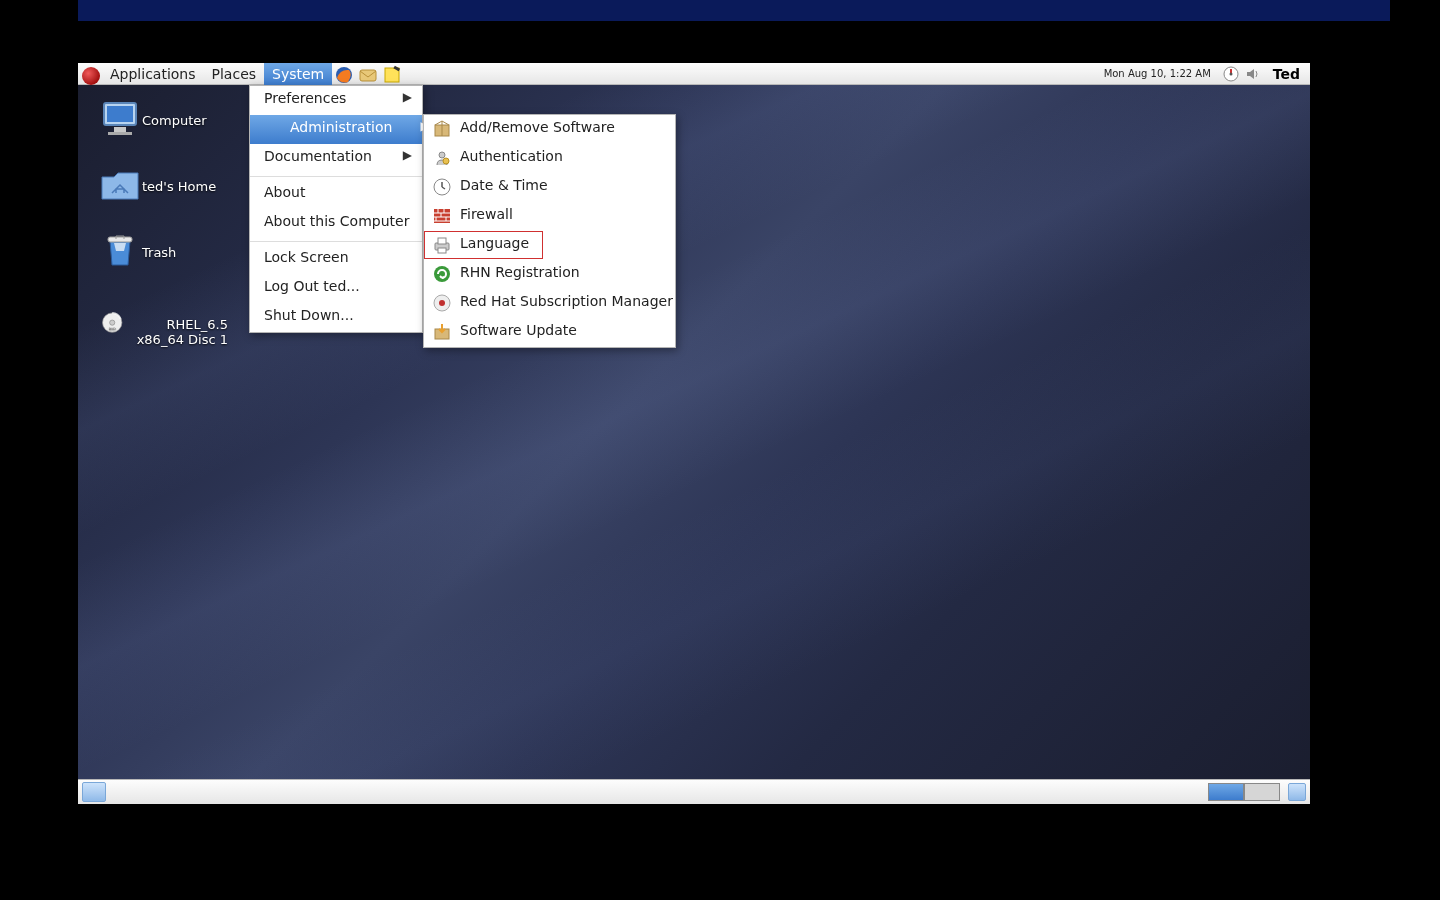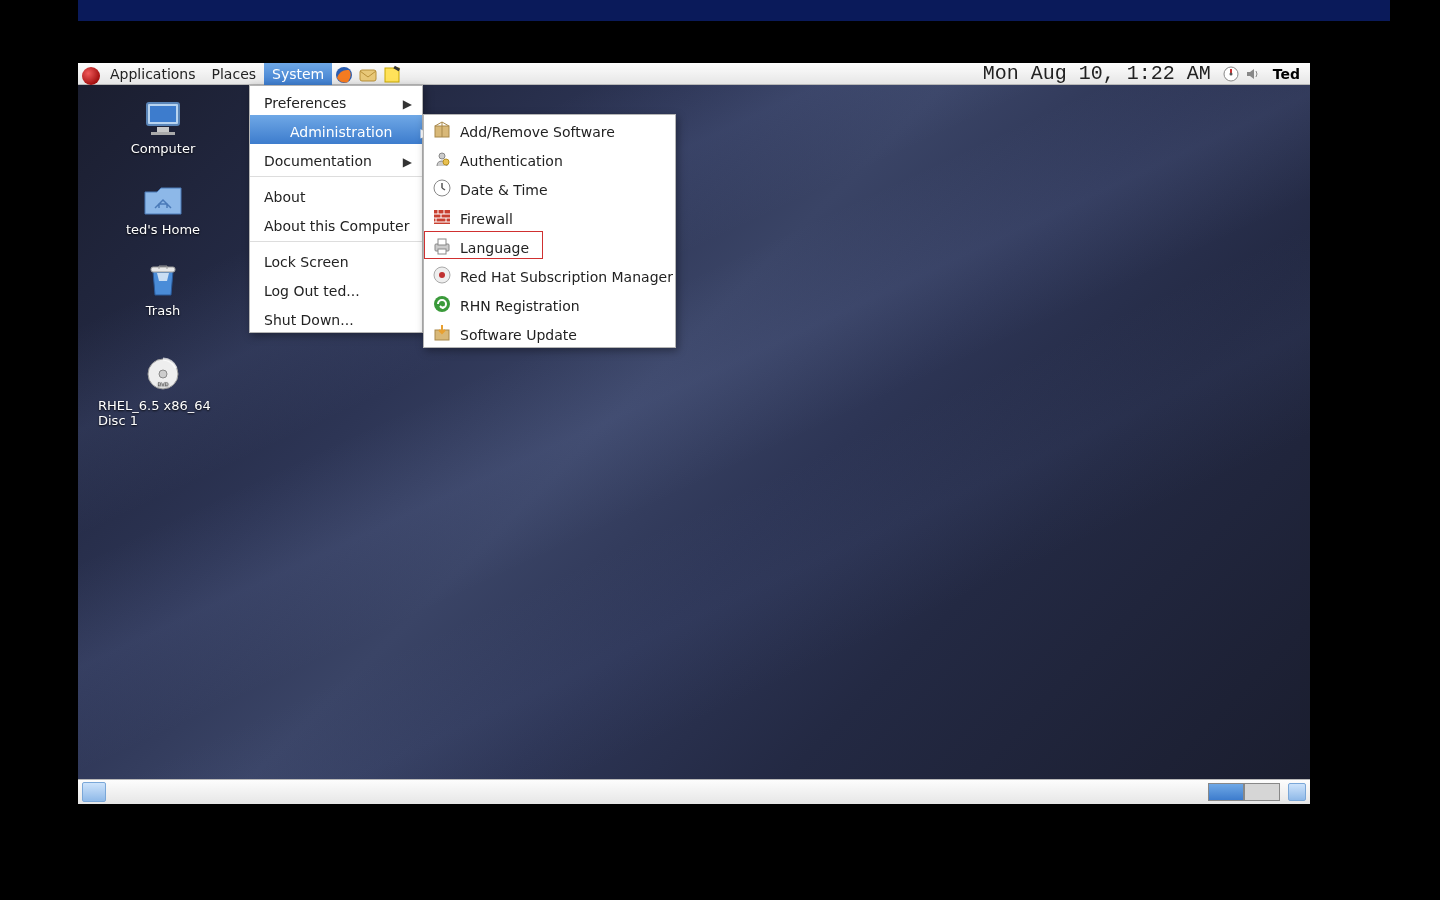--- a/index.html
+++ b/index.html
@@ -45,47 +45,47 @@
     background: linear-gradient(#6fa8e6, #3d7ccd);
     color: #fff;
   }
   .panel-logo {
     width: 18px; height: 18px; border-radius: 9px;
     background: radial-gradient(circle at 35% 35%, #f05a5a, #a31010 70%);
     margin-right: 2px;
     position: relative;
   }
   .launcher-icon { width: 20px; height: 20px; margin: 0 2px; }
-  .clock { font-size: 20px; color: #222; padding: 0 6px; font-family: Liberation Mono, monospace; }
+  .clock { font-size: 10px; color: #222; padding: 0 6px; }
   .username { font-weight: bold; padding: 0 6px; }
   .tray-icon { width: 16px; height: 16px; display:inline-block; }
   
   .desktop-icons {
     position: absolute; left: 20px; top: 36px;
     display: flex; flex-direction: column; gap: 24px;
     width: 130px;
   }
   .d-icon {
-    display: flex; flex-direction: column; align-items: center;
-    color: #fff; text-align: left; font-size: 13px;
+    display: flex; flex-direction: row; align-items: center;
+    color: #fff; text-align: right; font-size: 13px;
     text-shadow: 0 1px 2px rgba(0,0,0,0.9);
     cursor: default;
   }
   .d-icon .glyph { width: 44px; height: 38px; margin-bottom: 4px; }
   
   .menu {
     position: absolute;
     background: #fff;
     border: 1px solid #b5b5b5;
     box-shadow: 2px 3px 8px rgba(0,0,0,0.35);
     font-size: 14px;
     color: #222;
   }
   .menu-item {
-    display: flex; align-items: flex-end;
+    display: flex; align-items: flex-start;
     padding: 4px 10px 4px 14px;
     min-height: 29px;
     white-space: nowrap;
     gap: 8px;
   }
   .menu-item .arrow { margin-left: auto; font-size: 12px; color:#333; padding-left: 20px;}
   .menu-item.active {
     background: linear-gradient(#6fa8e6, #3d7ccd);
     color: #fff;
     padding-left: 40px;
@@ -303,35 +303,35 @@
             <rect x="3" y="8" width="14" height="7" rx="1" fill="#ccc" stroke="#888"></rect>
             <rect x="6" y="3" width="8" height="6" fill="#fff" stroke="#888"></rect>
             <rect x="6" y="13" width="8" height="5" fill="#fff" stroke="#888"></rect>
           </svg>
         </span>
       <span>Language</span>
     </div>
     <div class="menu-item">
       <span class="mi-icon">
           <svg viewBox="0 0 20 20">
-            <circle cx="10" cy="10" r="8" fill="#eee" stroke="#aaa"></circle>
-            <circle cx="10" cy="10" r="3" fill="#c03030"></circle>
-          </svg>
-        </span>
-      <span>Red Hat Subscription Manager</span>
-    </div>
-    <div class="menu-item">
-      <span class="mi-icon">
-          <svg viewBox="0 0 20 20">
             <circle cx="10" cy="10" r="8" fill="#3a9a3a"></circle>
             <path d="M6 10 A4 4 0 1 1 10 14" stroke="#fff" fill="none" stroke-width="2"></path>
             <path d="M10 14 L8 12 M10 14 L12 13" stroke="#fff" stroke-width="2"></path>
           </svg>
         </span>
       <span>RHN Registration</span>
+    </div>
+    <div class="menu-item">
+      <span class="mi-icon">
+          <svg viewBox="0 0 20 20">
+            <circle cx="10" cy="10" r="8" fill="#eee" stroke="#aaa"></circle>
+            <circle cx="10" cy="10" r="3" fill="#c03030"></circle>
+          </svg>
+        </span>
+      <span>Red Hat Subscription Manager</span>
     </div>
     <div class="menu-item">
       <span class="mi-icon">
           <svg viewBox="0 0 20 20">
             <rect x="3" y="7" width="14" height="10" fill="#d8b878" stroke="#a8884a"></rect>
             <path d="M10 2 L10 10 M7 7 L10 10 L13 7" stroke="#e8a030" stroke-width="2" fill="none"></path>
           </svg>
         </span>
       <span>Software Update</span>
     </div>

